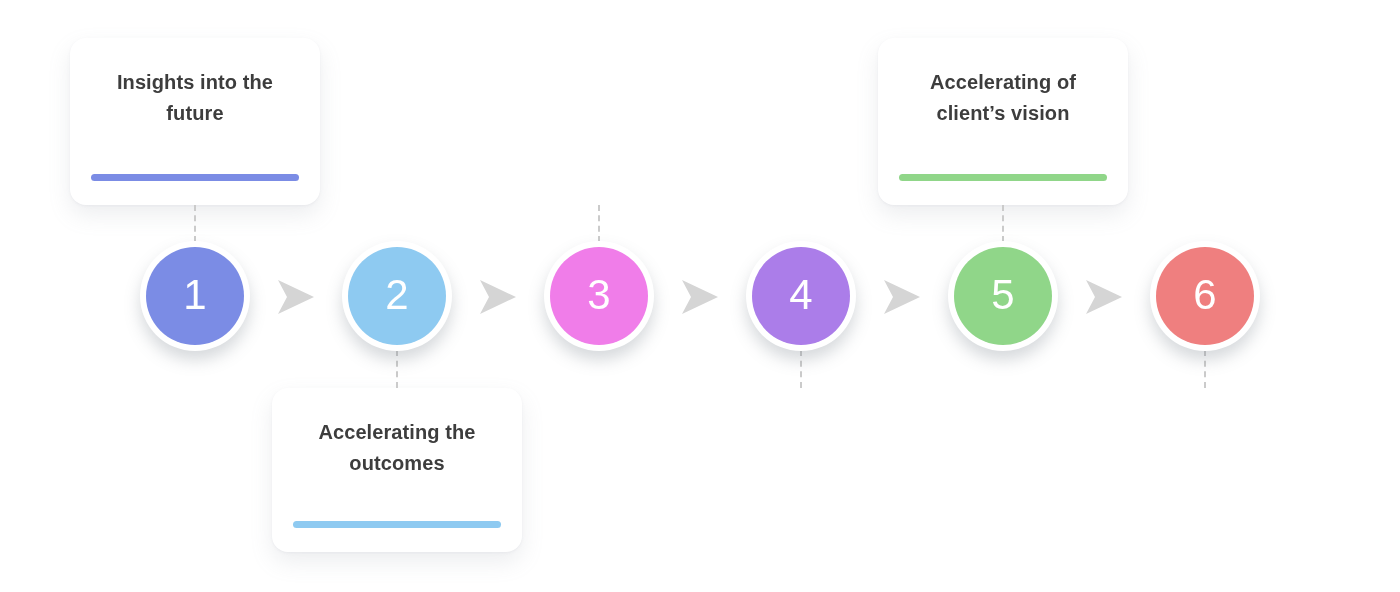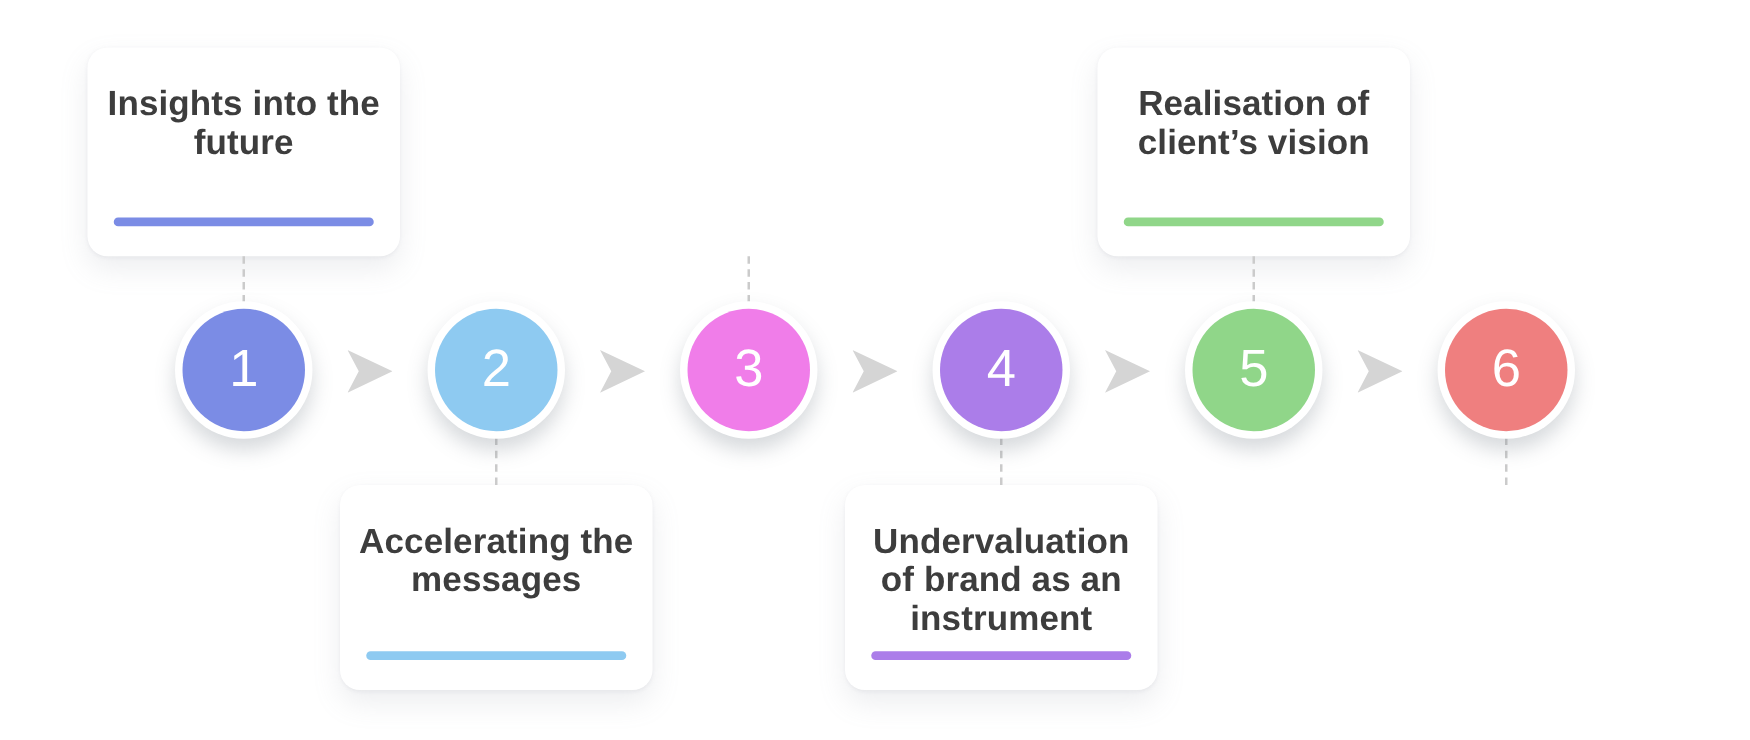--- a/index.html
+++ b/index.html
@@ -23,21 +23,21 @@
     border-radius: 16px;
     box-shadow: 0 10px 22px rgba(145, 152, 163, 0.16), 0 1px 3px rgba(145, 152, 163, 0.10);
     box-sizing: border-box;
   }
   .card-top    { top: 38px;  height: 167px; }
   .card-bottom { top: 388px; height: 164px; }
 
   .card-title {
     margin-top: 29px;
     text-align: center;
-    font-size: 28px;
+    font-size: 20px;
     font-weight: 600;
     line-height: 31px;
     white-space: pre-line;
     letter-spacing: 0.1px;
   }
 
   .card-underline {
     position: absolute;
     left: 21px;
     right: 21px;
@@ -98,35 +98,29 @@
 <body>
 
 <div class="stage" style="color: rgb(61, 61, 61);">
 
   <div class="card card-top" style="left:70px">
     <div class="card-title">Insights into the
 future</div>
     <div class="card-underline" style="background-color: rgb(123, 140, 229);"></div>
   </div>
   <div class="card card-top" style="left:878px">
-    <div class="card-title">Realisation of
+    <div class="card-title">Accelerating of
 client’s vision</div>
     <div class="card-underline" style="background-color: rgb(144, 214, 137);"></div>
   </div>
 
   <div class="card card-bottom" style="left:272px">
     <div class="card-title">Accelerating the
-messages</div>
+outcomes</div>
     <div class="card-underline" style="background-color: rgb(142, 202, 241);"></div>
-  </div>
-  <div class="card card-bottom" style="left:676px">
-    <div class="card-title">Undervaluation
-of brand as an
-instrument</div>
-    <div class="card-underline" style="background-color: rgb(171, 125, 233);"></div>
   </div>
 
   <div class="connector connector-top" style="left: 194px; border-color: rgb(203, 203, 203);"></div>
   <div class="connector connector-top" style="left: 598px; border-color: rgb(203, 203, 203);"></div>
   <div class="connector connector-top" style="left: 1002px; border-color: rgb(203, 203, 203);"></div>
 
   <div class="connector connector-bottom" style="left: 396px; border-color: rgb(203, 203, 203);"></div>
   <div class="connector connector-bottom" style="left: 800px; border-color: rgb(203, 203, 203);"></div>
   <div class="connector connector-bottom" style="left: 1204px; border-color: rgb(203, 203, 203);"></div>
 

